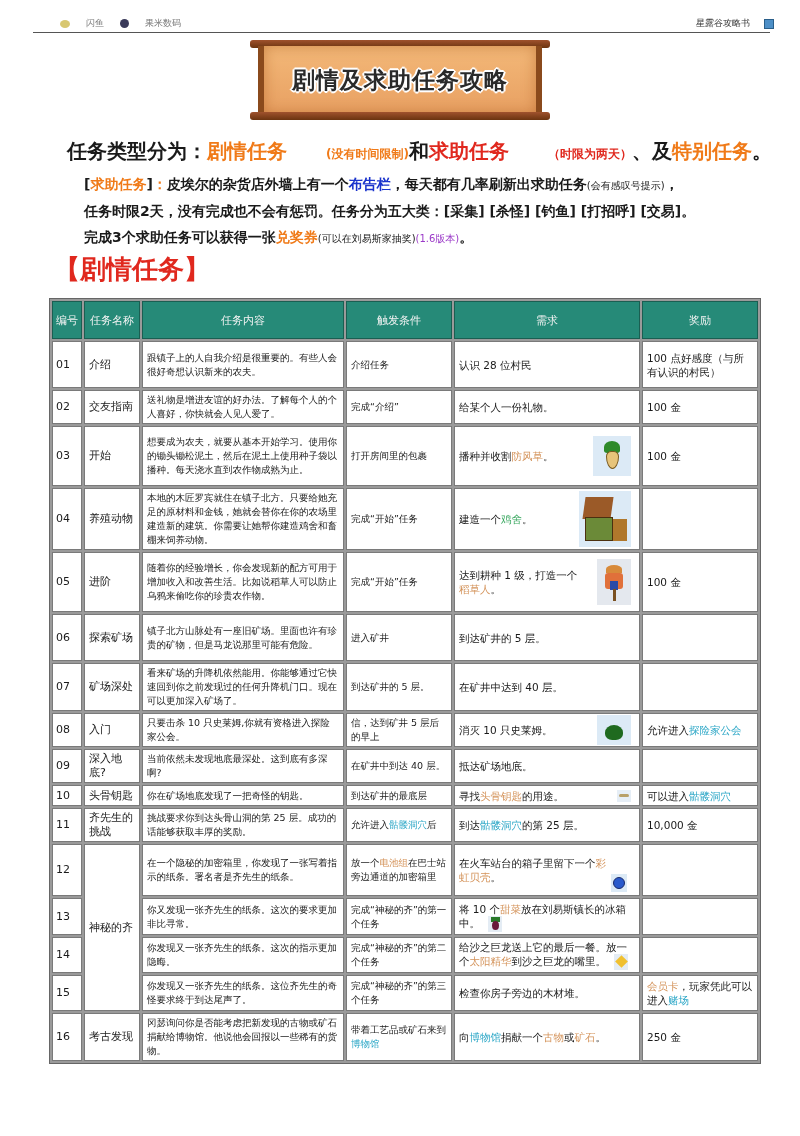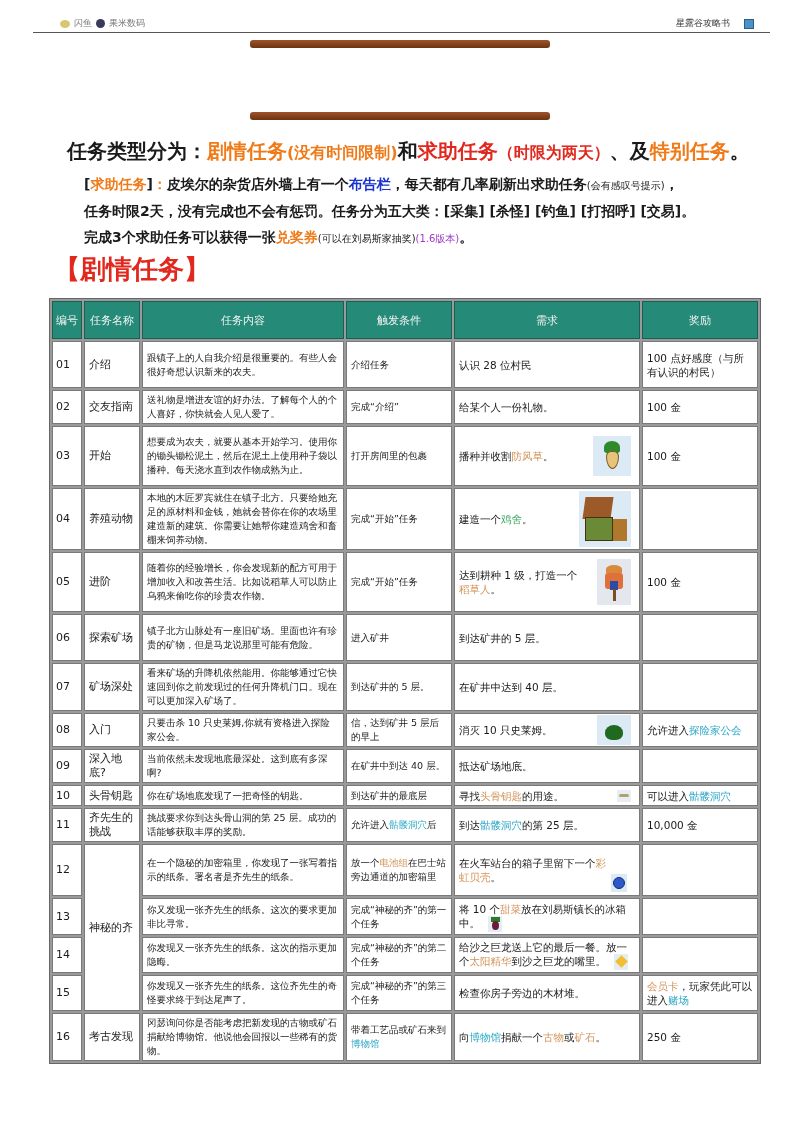--- a/index.html
+++ b/index.html
@@ -1,33 +1,33 @@
 <!DOCTYPE html>
 <html><head>
 <meta charset="utf-8">
 <style>
   * { box-sizing: border-box; margin: 0; padding: 0; }
   html, body { width: 800px; height: 1136px; background: #ffffff; overflow: hidden; }
   body { font-family: "DejaVu Sans", "Liberation Sans", sans-serif; color: #1a1a1a; position: relative; }
-  .brand { position: absolute; left: 60px; top: 17px; font-size: 9px; color: #777; display: flex; align-items: center; gap: 4px; }
+  .brand { position: absolute; left: 60px; top: 17px; font-size: 9px; color: #777; display: flex; align-items: center; gap: 16px; }
   .brand .dot-fish { width: 10px; height: 8px; border-radius: 50%; background: #d8c770; display: inline-block; }
   .brand .dot-mi { width: 9px; height: 9px; border-radius: 50%; background: #3a3a5a; display: inline-block; }
-  .book { position: absolute; left: 676px; top: 17px; font-size: 9px; color: #333; display: flex; align-items: center; gap: 14px; }
+  .book { position: absolute; left: 696px; top: 17px; font-size: 9px; color: #333; display: flex; align-items: center; gap: 14px; }
   .book .book-icon { width: 10px; height: 10px; background: #4d8fc7; border: 1px solid #2a5f8a; display: inline-block; }
   .full-line { position: absolute; left: 33px; top: 32px; width: 737px; height: 1px; background: #555; }
 
   .banner { position: absolute; left: 250px; top: 40px; width: 300px; height: 80px; }
   .banner .pole-top, .banner .pole-bot { position: absolute; left: 0; width: 300px; height: 8px; background: linear-gradient(#a0522d, #6b3410); border-radius: 3px; }
   .banner .pole-top { top: 0; }
   .banner .pole-bot { bottom: 0; }
   .banner .panel { position: absolute; left: 8px; top: 6px; width: 284px; height: 68px; background: linear-gradient(180deg, #f3b878 0%, #e8a062 100%); border-left: 6px solid #8a4a1c; border-right: 6px solid #8a4a1c; box-shadow: inset 0 0 14px rgba(170,90,30,0.5); display: flex; align-items: center; justify-content: center; }
   .banner .title { font-size: 23px; font-weight: bold; color: #2a2a2a; letter-spacing: 1px; text-shadow: 2px 0 #fff, -2px 0 #fff, 0 2px #fff, 0 -2px #fff, 1px 1px #fff, -1px -1px #fff, 1px -1px #fff, -1px 1px #fff; }
 
   .intro { position: absolute; left: 67px; top: 138px; font-size: 20px; font-weight: bold; white-space: nowrap; }
-  .intro .small { font-size: 16px; }
+  .intro .small { font-size: 12px; margin-left: 39px; }
   .orange { color: #f07a18; }
   .red { color: #e0281e; }
   .blue { color: #1a33cc; }
   .purple { color: #9b3ac8; }
   .tan { color: #d4935a; }
   .cyan { color: #2aa6c6; }
   .green { color: #3aa860; }
 
   .para { position: absolute; left: 84px; font-size: 14px; font-weight: bold; white-space: nowrap; }
   .para .small { font-size: 10px; font-weight: normal; }
@@ -80,20 +80,23 @@
   <span class="dot-mi"></span>
   <span>果米数码</span>
 </div>
 <div class="book">
   <span>星露谷攻略书</span>
   <span class="book-icon"></span>
 </div>
 
 <div class="banner">
   <div class="pole-top"></div>
+  <div class="panel">
+    <span class="title">剧情及求助任务攻略</span>
+  </div>
   <div class="pole-bot"></div>
 </div>
 
 <div class="intro">
   <span>任务类型分为：</span><span class="orange">剧情任务</span><span class="orange small">(没有时间限制)</span><span>和</span><span class="red">求助任务</span><span class="red small">（时限为两天）</span><span>、及</span><span class="orange">特别任务</span><span>。</span>
 </div>
 
 <div class="para p1">
   <span>[</span><span class="orange">求助任务</span><span>]</span><span class="orange">：</span><span>皮埃尔的杂货店外墙上有一个</span><span class="blue">布告栏</span><span>，每天都有几率刷新出求助任务</span><span class="small">(会有感叹号提示)</span><span>，</span>
 </div>

